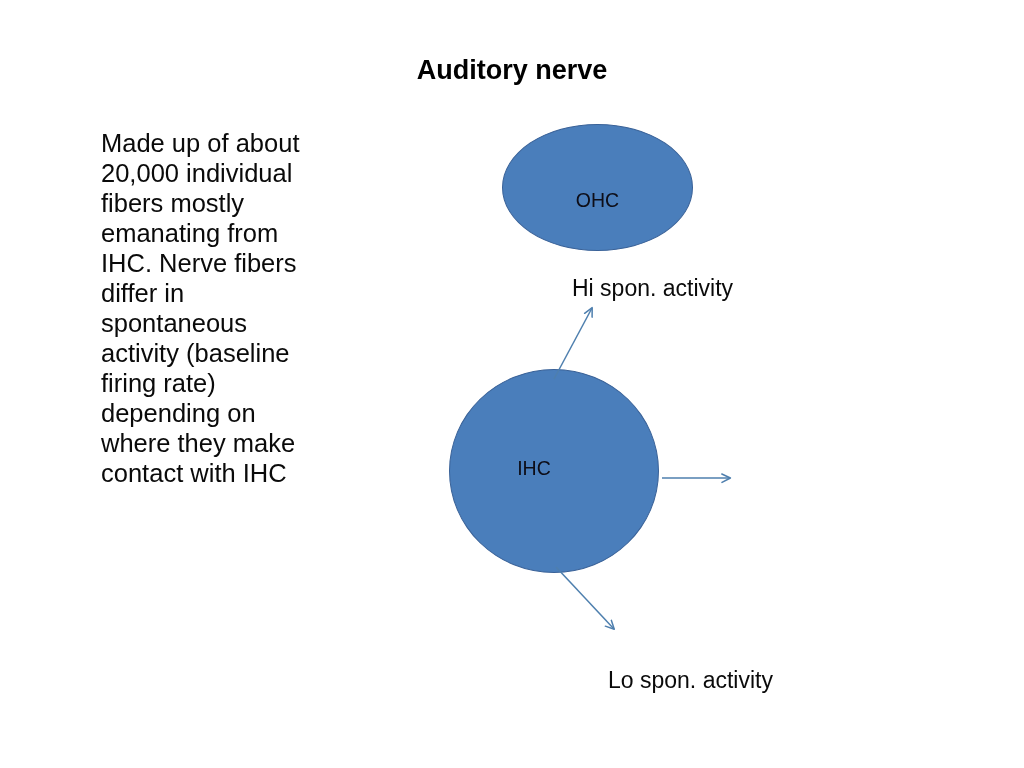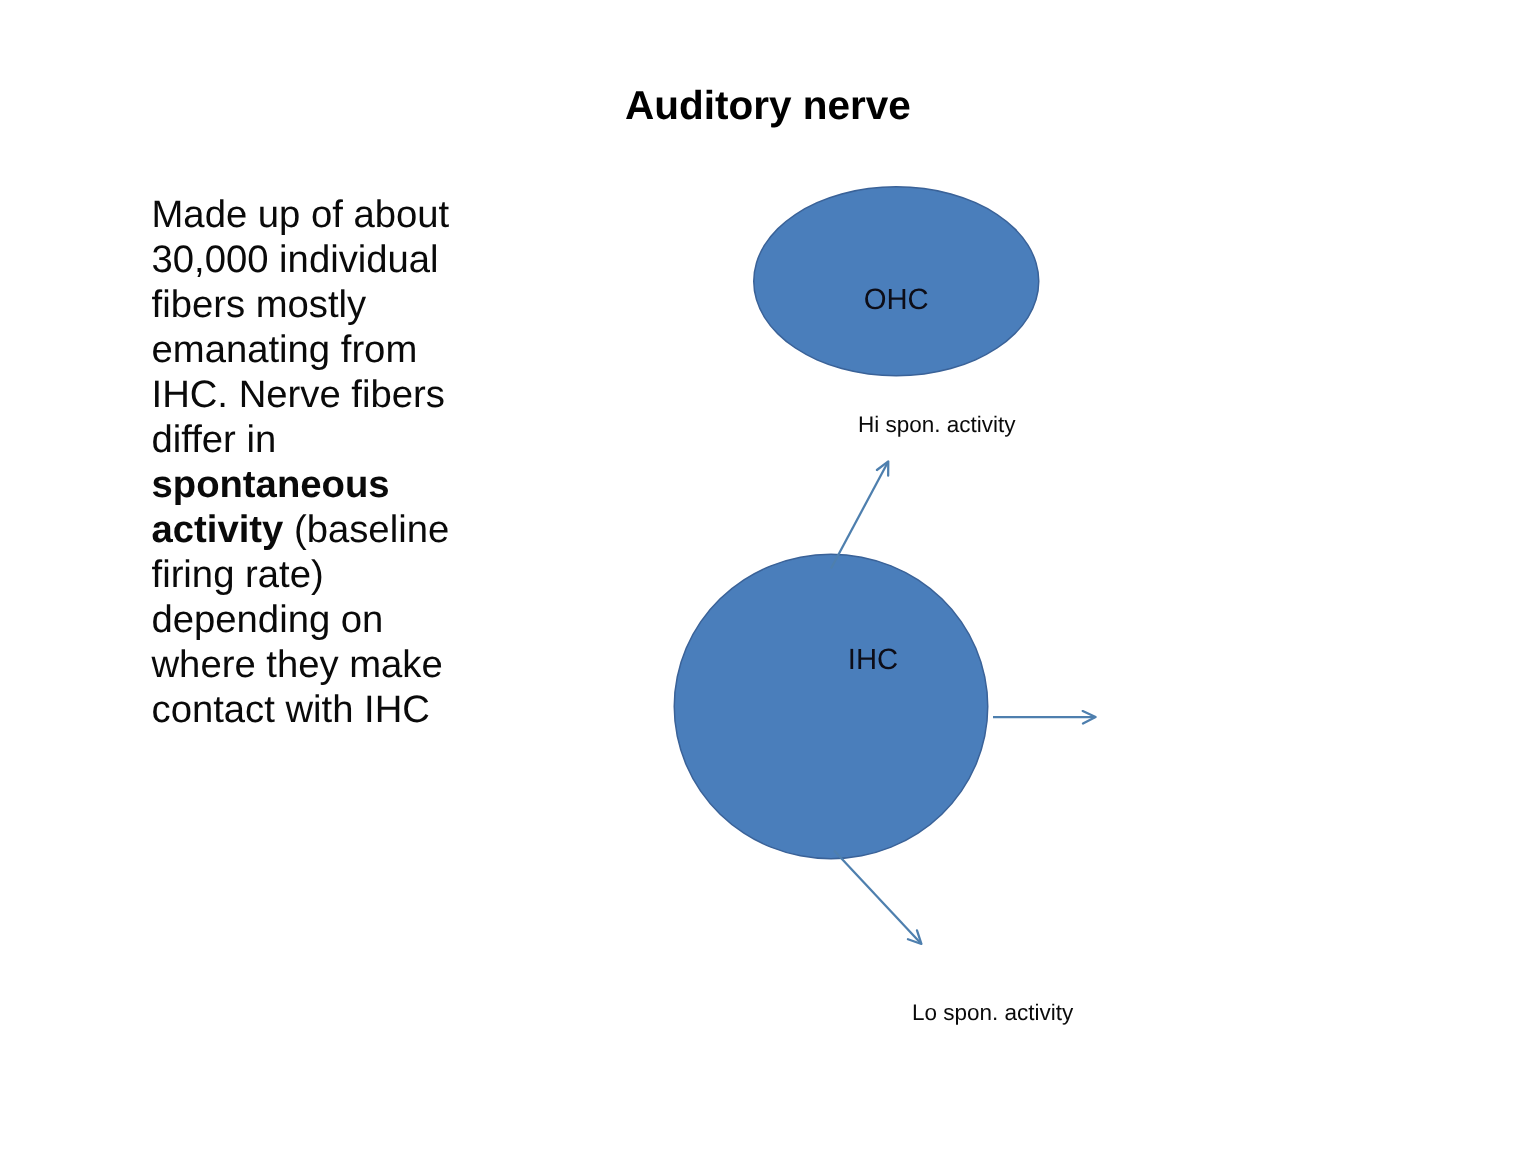--- a/index.html
+++ b/index.html
@@ -41,21 +41,21 @@
     left: 101px;
     top: 128px;
     width: 212px;
     font-size: 25.5px;
     line-height: 30px;
     color: #0a0a0a;
     text-align: left;
     word-spacing: 0px;
   }
   #body-text .bold {
-    font-weight: bold;
+    font-weight: normal;
   }
 
   
   #shapes {
     position: absolute;
     left: 0;
     top: 0;
     width: 1024px;
     height: 652px;
   }
@@ -87,29 +87,28 @@
     white-space: nowrap;
     text-align: center;
   }
   #ohc-label {
     left: 502px;
     top: 189px;
     width: 191px;
   }
   #ihc-label {
     left: 449px;
-    top: 429px;
+    top: 457px;
     width: 170px;
-    margin-left: 48px;
   }
 
   
   .arrow-label {
     position: absolute;
-    font-size: 15px;
+    font-size: 23px;
     color: #0a0a0a;
     white-space: nowrap;
   }
   #label-hi  { left: 572px; top: 275px; }
   #label-med { left: 756px; top: 468px; }
   #label-lo  { left: 608px; top: 667px; text-align: center; }
 
   
   #arrows {
     position: absolute;
@@ -120,21 +119,21 @@
     pointer-events: none;
   }
 </style>
 </head>
 <body>
 
 <div id="slide">
 
   <div id="slide-title">Auditory nerve</div>
 
-  <div id="body-text"><span>Made up of about 30,000 individual fibers mostly emanating from IHC. Nerve fibers differ in </span><span class="bold">spontaneous activity</span><span> (baseline firing rate) depending on where they make contact with IHC</span></div>
+  <div id="body-text"><span>Made up of about 20,000 individual fibers mostly emanating from IHC. Nerve fibers differ in </span><span class="bold">spontaneous activity</span><span> (baseline firing rate) depending on where they make contact with IHC</span></div>
 
   <div id="shapes">
 
     <div id="ohc-shape" class="cell-shape"></div>
     <div id="ohc-label" class="cell-label">OHC</div>
 
     <div id="ihc-shape" class="cell-shape"></div>
     <div id="ihc-label" class="cell-label">IHC</div>
 
     <svg id="arrows" viewBox="0 0 1024 768">

